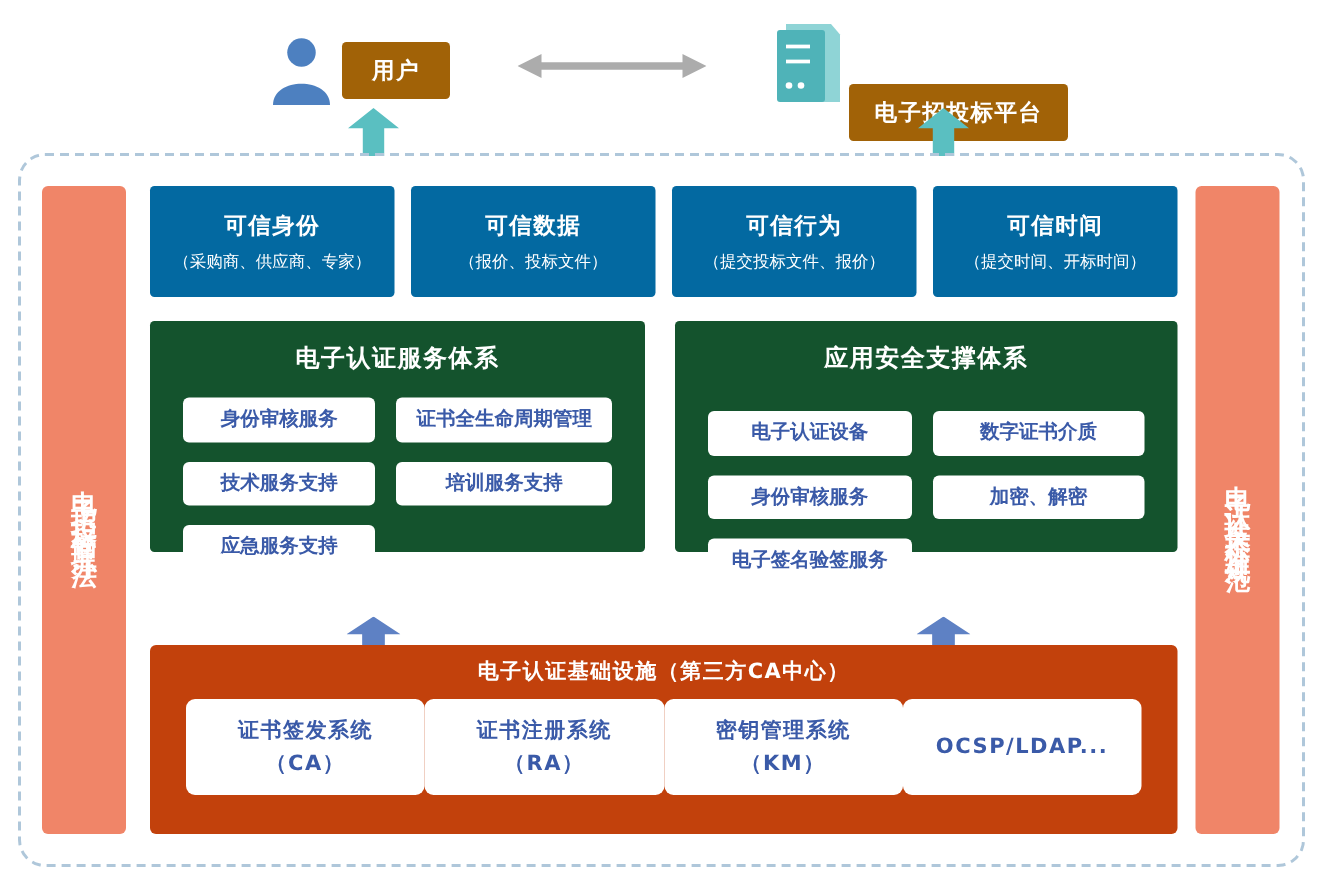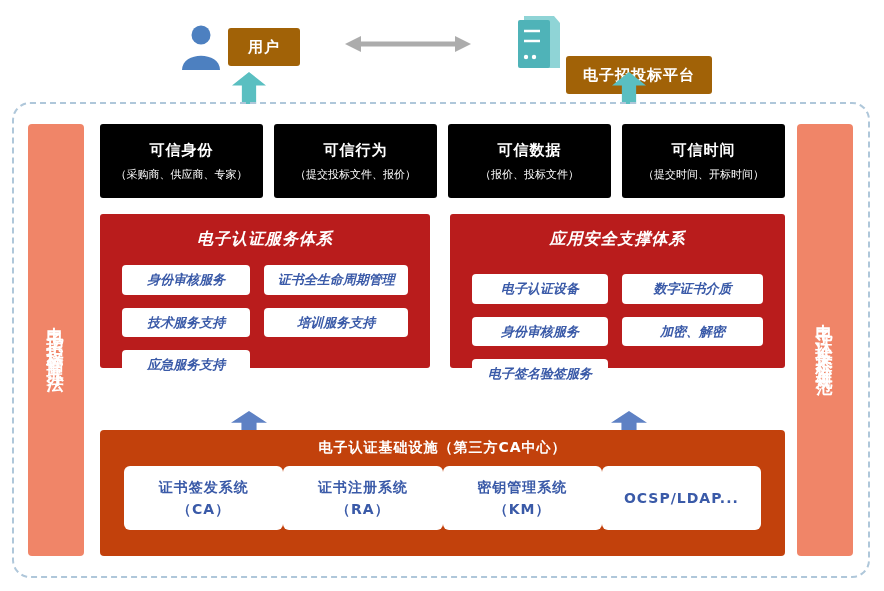--- a/index.html
+++ b/index.html
@@ -31,27 +31,27 @@
 
   .side-bar { position:absolute; top:124px; width:56px; height:432px; background:#F08568;
     border-radius:4px; display:flex; align-items:center; justify-content:center;
     color:#fff; font-weight:bold; font-size:17px;
     writing-mode:vertical-rl; text-orientation:upright; letter-spacing:6px; }
   .side-bar.left { left:28px; }
   .side-bar.right { left:797px; }
 
   .trust-row { position:absolute; left:100px; top:124px; width:685px; height:74px;
     display:flex; gap:11px; }
-  .trust-box { flex:1; background:#000000; border-radius:3px; color:#fff;
+  .trust-box { flex:1; background:#0369a1; border-radius:3px; color:#fff;
     display:flex; flex-direction:column; align-items:center; justify-content:center; gap:7px; }
   .trust-title { font-size:15px; font-weight:bold; letter-spacing:1px; }
   .trust-sub { font-size:11px; }
 
-  .panel { position:absolute; top:214px; height:154px; background:#b91c1c; border-radius:3px;
-    padding:15px 22px 0;font-style:italic; }
+  .panel { position:absolute; top:214px; height:154px; background:#14532d; border-radius:3px;
+    padding:15px 22px 0; }
   .panel-left { left:100px; width:330px; }
   .panel-right { left:450px; width:335px; }
   .panel-title { text-align:center; color:#fff; font-weight:bold; font-size:16px; letter-spacing:1px; }
   .panel-grid { display:grid; grid-template-columns:1fr 1.12fr; gap:13px 14px; margin-top:15px; }
   .panel-right .panel-grid { grid-template-columns:1fr 1.04fr;margin-top:24px; }
   .item-box { background:#fff; border-radius:4px; color:#3A5AA8; font-weight:bold; font-size:13px;
     text-align:right; padding:7px 6px; line-height:1.2; display:flex; align-items:center; justify-content:center; }
   .item-box.small { font-size:11px; }
 
   .infra { position:absolute; left:100px; top:430px; width:685px; height:126px;
@@ -102,26 +102,26 @@
 
   <div class="side-bar left">电子招投标管理办法</div>
   <div class="side-bar right">电子认证技术标准规范</div>
 
   <div class="trust-row">
     <div class="trust-box">
       <div class="trust-title">可信身份</div>
       <div class="trust-sub">（采购商、供应商、专家）</div>
     </div>
     <div class="trust-box">
+      <div class="trust-title">可信数据</div>
+      <div class="trust-sub">（报价、投标文件）</div>
+    </div>
+    <div class="trust-box">
       <div class="trust-title">可信行为</div>
       <div class="trust-sub">（提交投标文件、报价）</div>
-    </div>
-    <div class="trust-box">
-      <div class="trust-title">可信数据</div>
-      <div class="trust-sub">（报价、投标文件）</div>
     </div>
     <div class="trust-box">
       <div class="trust-title">可信时间</div>
       <div class="trust-sub">（提交时间、开标时间）</div>
     </div>
   </div>
 
   <div class="panel panel-left">
     <div class="panel-title">电子认证服务体系</div>
     <div class="panel-grid">

